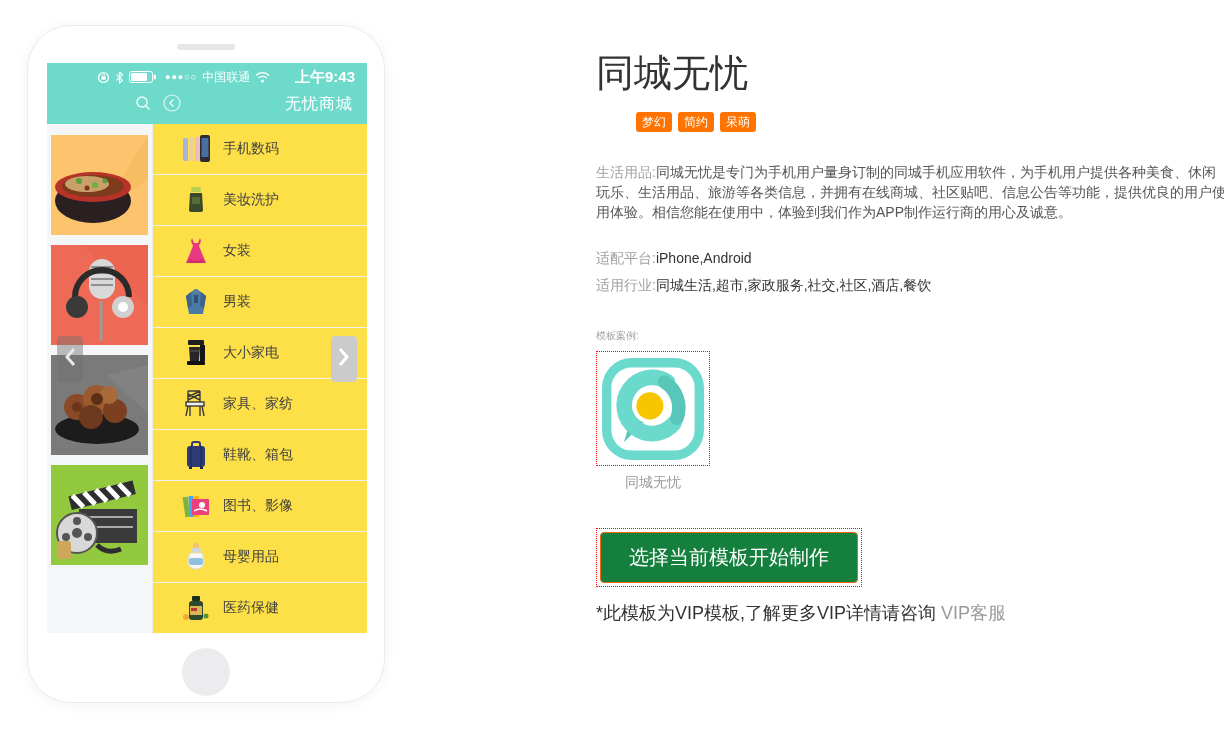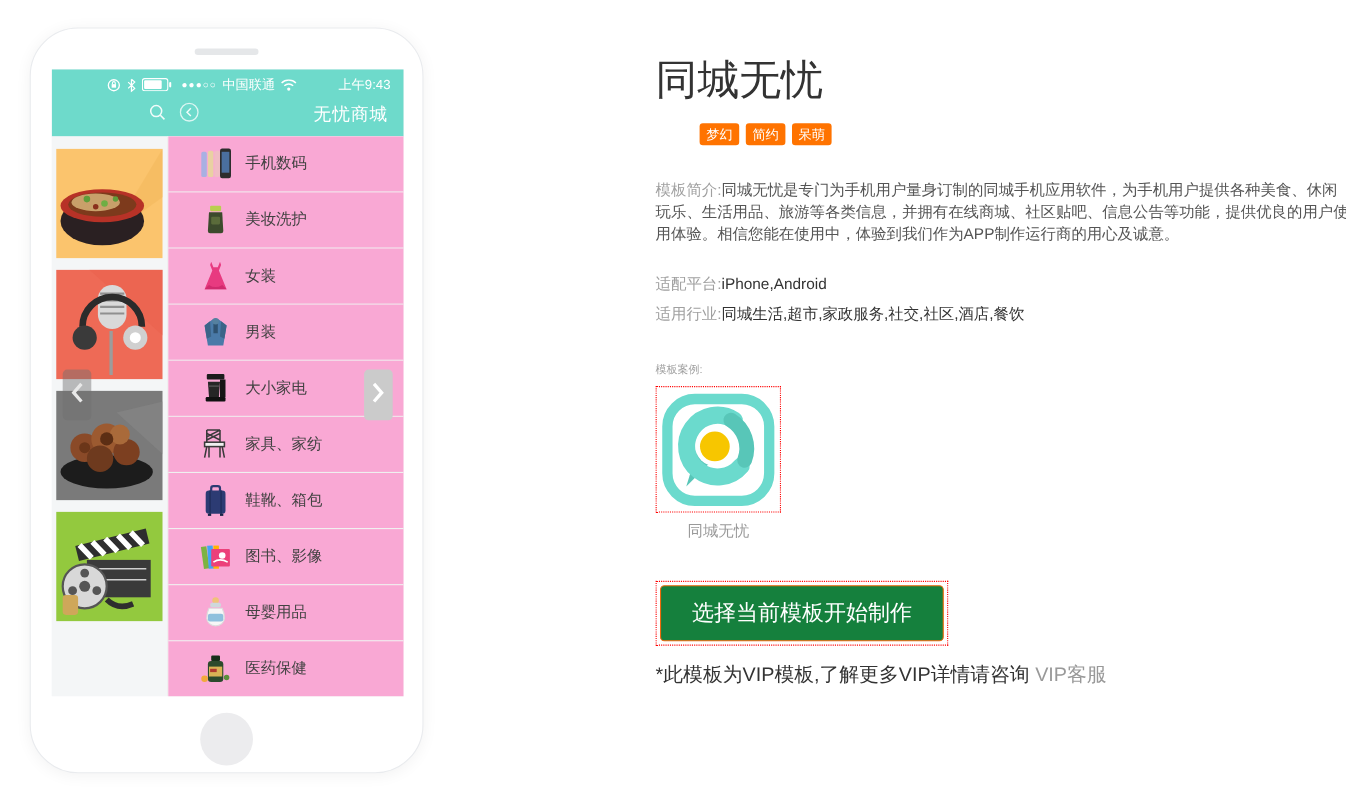--- a/index.html
+++ b/index.html
@@ -16,31 +16,31 @@
   .home-button { position:absolute; left:50%; bottom:6px; transform:translateX(-50%);
                  width:48px; height:48px; border-radius:50%; background:#ececee; }
   .screen { position:absolute; left:19px; top:37px; width:320px; height:570px;
             overflow:hidden; background:#f4f6f7; }
 
   .app-header { height:61px; background:#6edacb; color:#fff; }
   .status-bar { height:28px; display:flex; align-items:center; gap:5px;
                 padding:0 12px 0 50px; font-size:12px; }
   .status-bar svg { display:block; }
   .sb-dots { font-size:9px; letter-spacing:1px; margin-left:4px; }
-  .sb-time { margin-left:auto; font-size:12px; }
+  .sb-time { margin-left:auto; font-size:15px;font-weight:bold; }
   .nav-bar { height:33px; display:flex; align-items:center; gap:12px; padding:0 14px 6px 88px; }
   .nav-title { margin-left:auto; font-size:16px; letter-spacing:1px; }
 
   .screen-content { position:relative; display:flex; height:509px; }
   .left-col { width:105px; background:#f4f6f7; padding-top:11px; }
   .tile { width:97px; height:100px; margin:0 4px 10px 4px; overflow:hidden; }
   .tile svg { display:block; }
   .cat-list { width:215px; background:#fff; border-left:1px solid #ececec; }
   .cat-row { height:51px; display:flex; align-items:center; padding-left:26px;
-             border-bottom:1px solid #f0f0f0; background:#f9a8d4; }
+             border-bottom:1px solid #f0f0f0; background:#fde047; }
   .cat-icon { width:34px; height:34px; display:flex; align-items:center; justify-content:center; }
   .cat-label { margin-left:10px; font-size:14px; color:#424242; }
 
   .arrow { position:absolute; top:212px; width:26px; height:46px; border-radius:4px;
            display:flex; align-items:center; justify-content:center; }
   .arrow-left  { left:10px; background:rgba(110,110,110,.45); }
   .arrow-right { right:10px; background:#cbcbcb; }
 
   
   .details { position:absolute; left:596px; top:50px; width:645px; }
@@ -327,21 +327,21 @@
 
   <div class="details">
     <h1 class="tpl-title">同城无忧</h1>
 
     <div class="tags">
       <span class="tag">梦幻</span>
       <span class="tag">简约</span>
       <span class="tag">呆萌</span>
     </div>
 
-    <p class="intro"><span class="lbl">模板简介:</span><span>同城无忧是专门为手机用户量身订制的同城手机应用软件，为手机用户提供各种美食、休闲玩乐、生活用品、旅游等各类信息，并拥有在线商城、社区贴吧、信息公告等功能，提供优良的用户使用体验。相信您能在使用中，体验到我们作为APP制作运行商的用心及诚意。</span></p>
+    <p class="intro"><span class="lbl">生活用品:</span><span>同城无忧是专门为手机用户量身订制的同城手机应用软件，为手机用户提供各种美食、休闲玩乐、生活用品、旅游等各类信息，并拥有在线商城、社区贴吧、信息公告等功能，提供优良的用户使用体验。相信您能在使用中，体验到我们作为APP制作运行商的用心及诚意。</span></p>
 
     <p class="meta meta-platform"><span class="lbl">适配平台:</span><span>iPhone,Android</span></p>
 
     <p class="meta meta-industry"><span class="lbl">适用行业:</span><span>同城生活,超市,家政服务,社交,社区,酒店,餐饮</span></p>
 
     <p class="case-label">模板案例:</p>
 
     <div class="case-box">
       <span>
         <svg width="104" height="104" viewBox="0 0 100 100">

